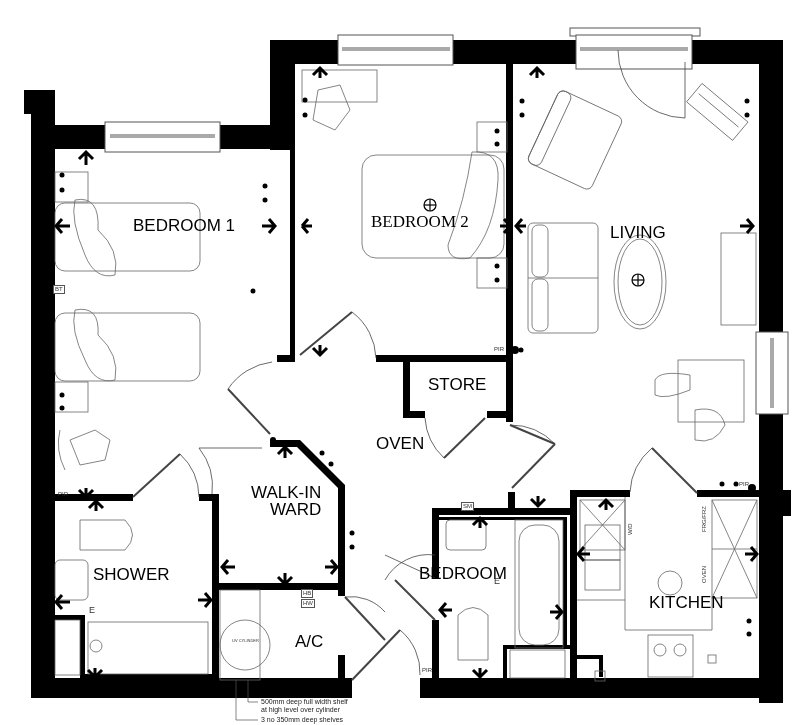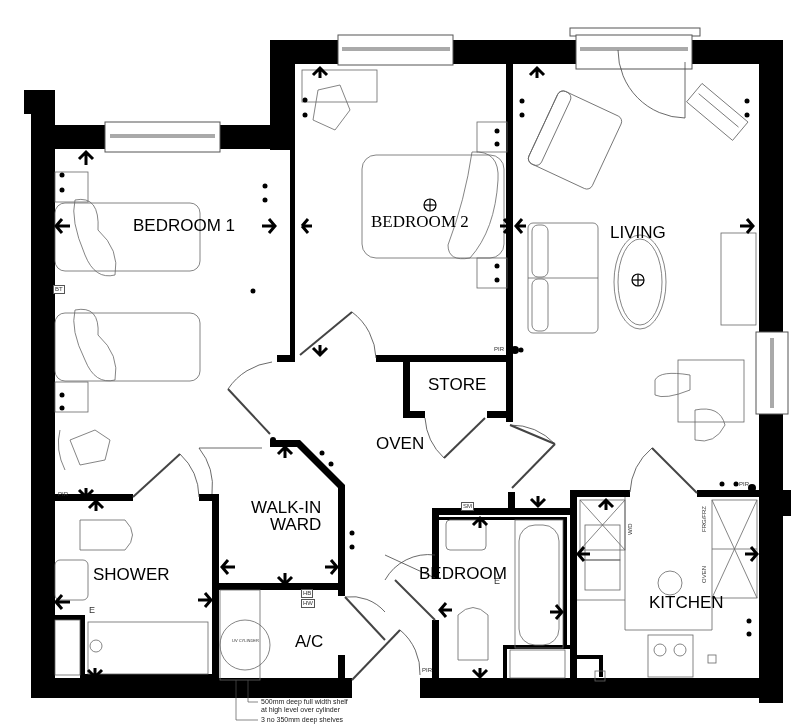--- a/index.html
+++ b/index.html
@@ -291,21 +291,21 @@
     <line x1="236" y1="680" x2="236" y2="720"></line>
     <line x1="236" y1="720" x2="258" y2="720"></line>
   </g>
 </svg>
 
 <div class="room-label" style="left:133px; top:217px;">BEDROOM 1</div>
 <div class="room-label" style="left:371px; top:213px;font-family:Liberation Serif, serif;">BEDROOM 2</div>
 <div class="room-label" style="left:610px; top:224px;">LIVING</div>
 <div class="room-label" style="left:428px; top:376px;">STORE</div>
 <div class="room-label" style="left:376px; top:435px;">OVEN</div>
-<div class="room-label" style="left:251px; top:499px;">
+<div class="room-label" style="left:251px; top:484px;">
   <div>WALK-IN</div>
   <div>WARD</div>
 </div>
 <div class="room-label" style="left:93px; top:566px;">SHOWER</div>
 <div class="room-label" style="left:419px; top:565px;">BEDROOM</div>
 <div class="room-label" style="left:633px; top:594px;margin-left:16px;">KITCHEN</div>
 <div class="room-label" style="left:295px; top:633px;">A/C</div>
 
 <div class="tiny" style="left:53px; top:285px;">BT</div>
 <div class="tiny" style="left:301px; top:589px;">HB</div>

